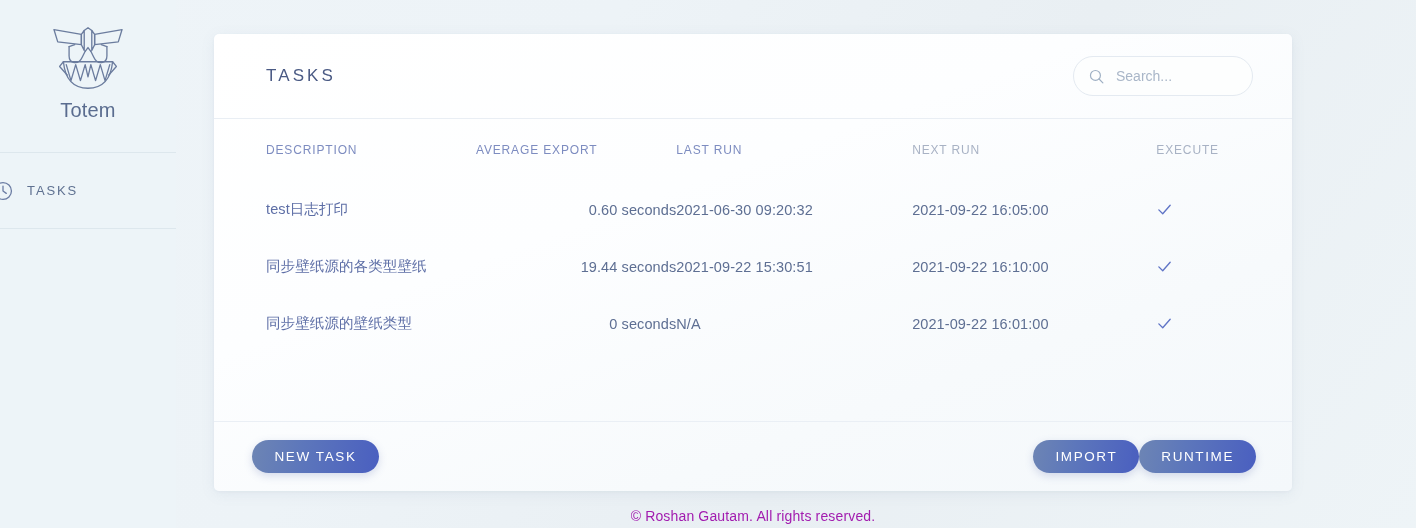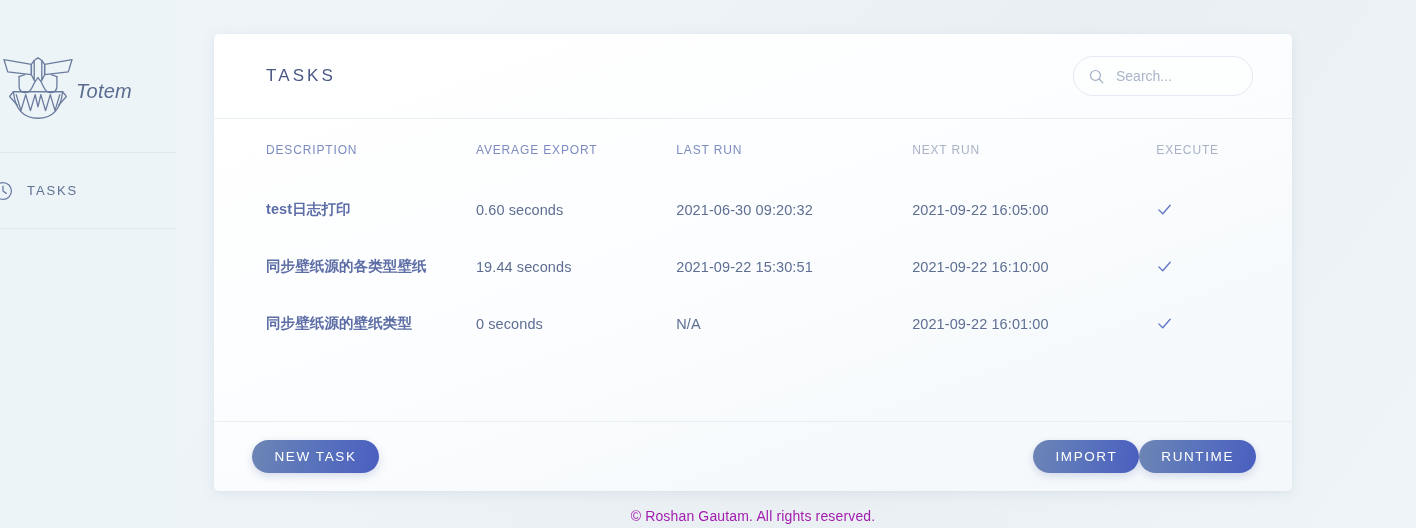--- a/index.html
+++ b/index.html
@@ -33,25 +33,24 @@
     height: 528px;
     background: #edf4f8;
   }
 
   .brand {
     position: absolute;
     left: 0; top: 0;
     width: 176px;
     height: 152px;
     display: flex;
-    flex-direction: row;
+    flex-direction: column;
     align-items: center;
     justify-content: flex-start;
     padding-top: 22px;
-    font-style: italic;
   }
 
   .brand-logo {
     width: 76px;
     height: 70px;
     display: block;
   }
 
   .brand-name {
     margin-top: 8px;
@@ -190,22 +189,22 @@
 
   table.tasks td {
     font-size: 14.5px;
     padding: 0;
     height: 57px;
     vertical-align: middle;
     color: #5e6f93;
     letter-spacing: 0.1px;
   }
 
-  .col-desc    { width: 251px; padding-left: 52px !important; font-weight: bold; }
-  .col-avg     { width: 192px; }
+  .col-desc    { width: 251px; padding-left: 52px !important; }
+  .col-avg     { width: 192px; text-align: right; }
   .col-last    { width: 226px; }
   .col-next    { width: 234px; }
   .col-exec    { width: 130px; }
 
   td.is-error, td.is-error * { color: #e0564a; }
 
   .desc-link {
     color: #5d6ea6;
     text-decoration: none;
     cursor: pointer;

